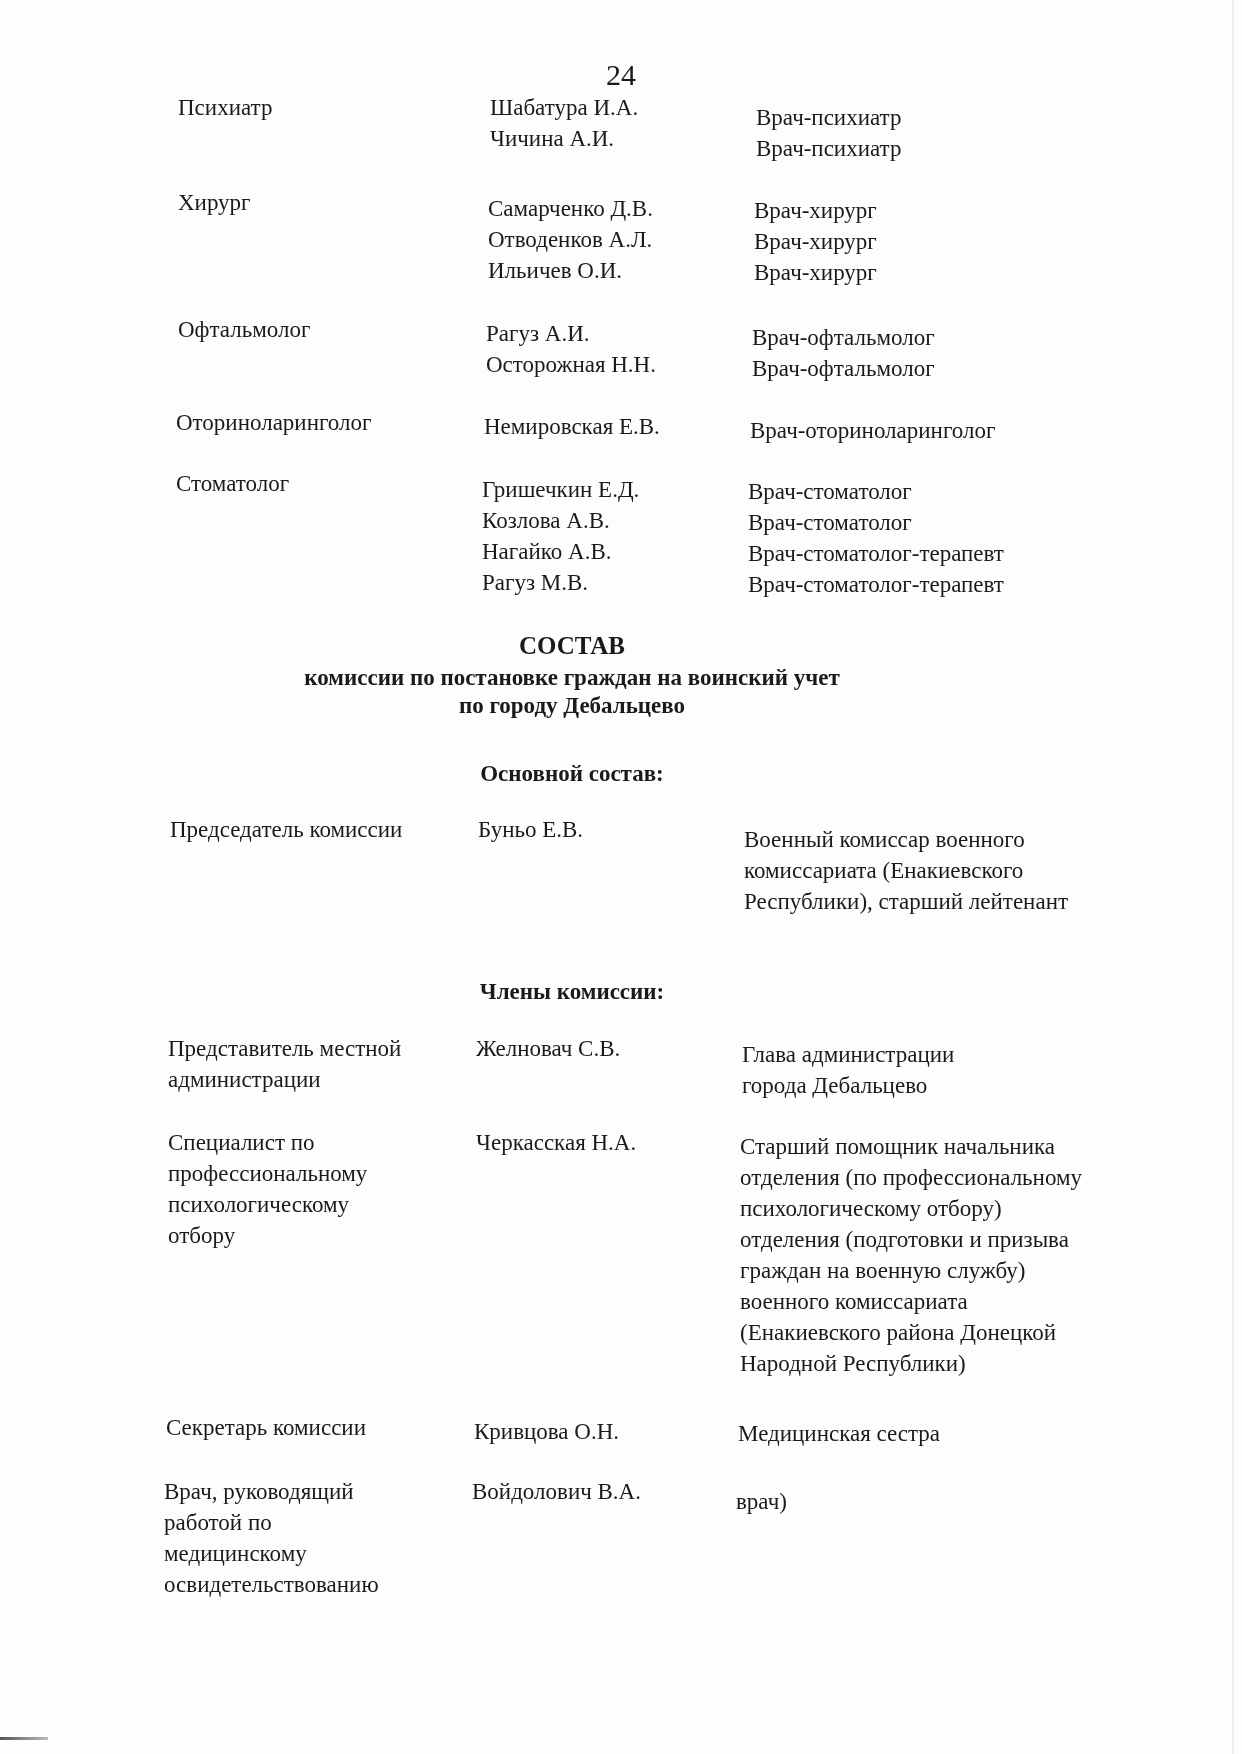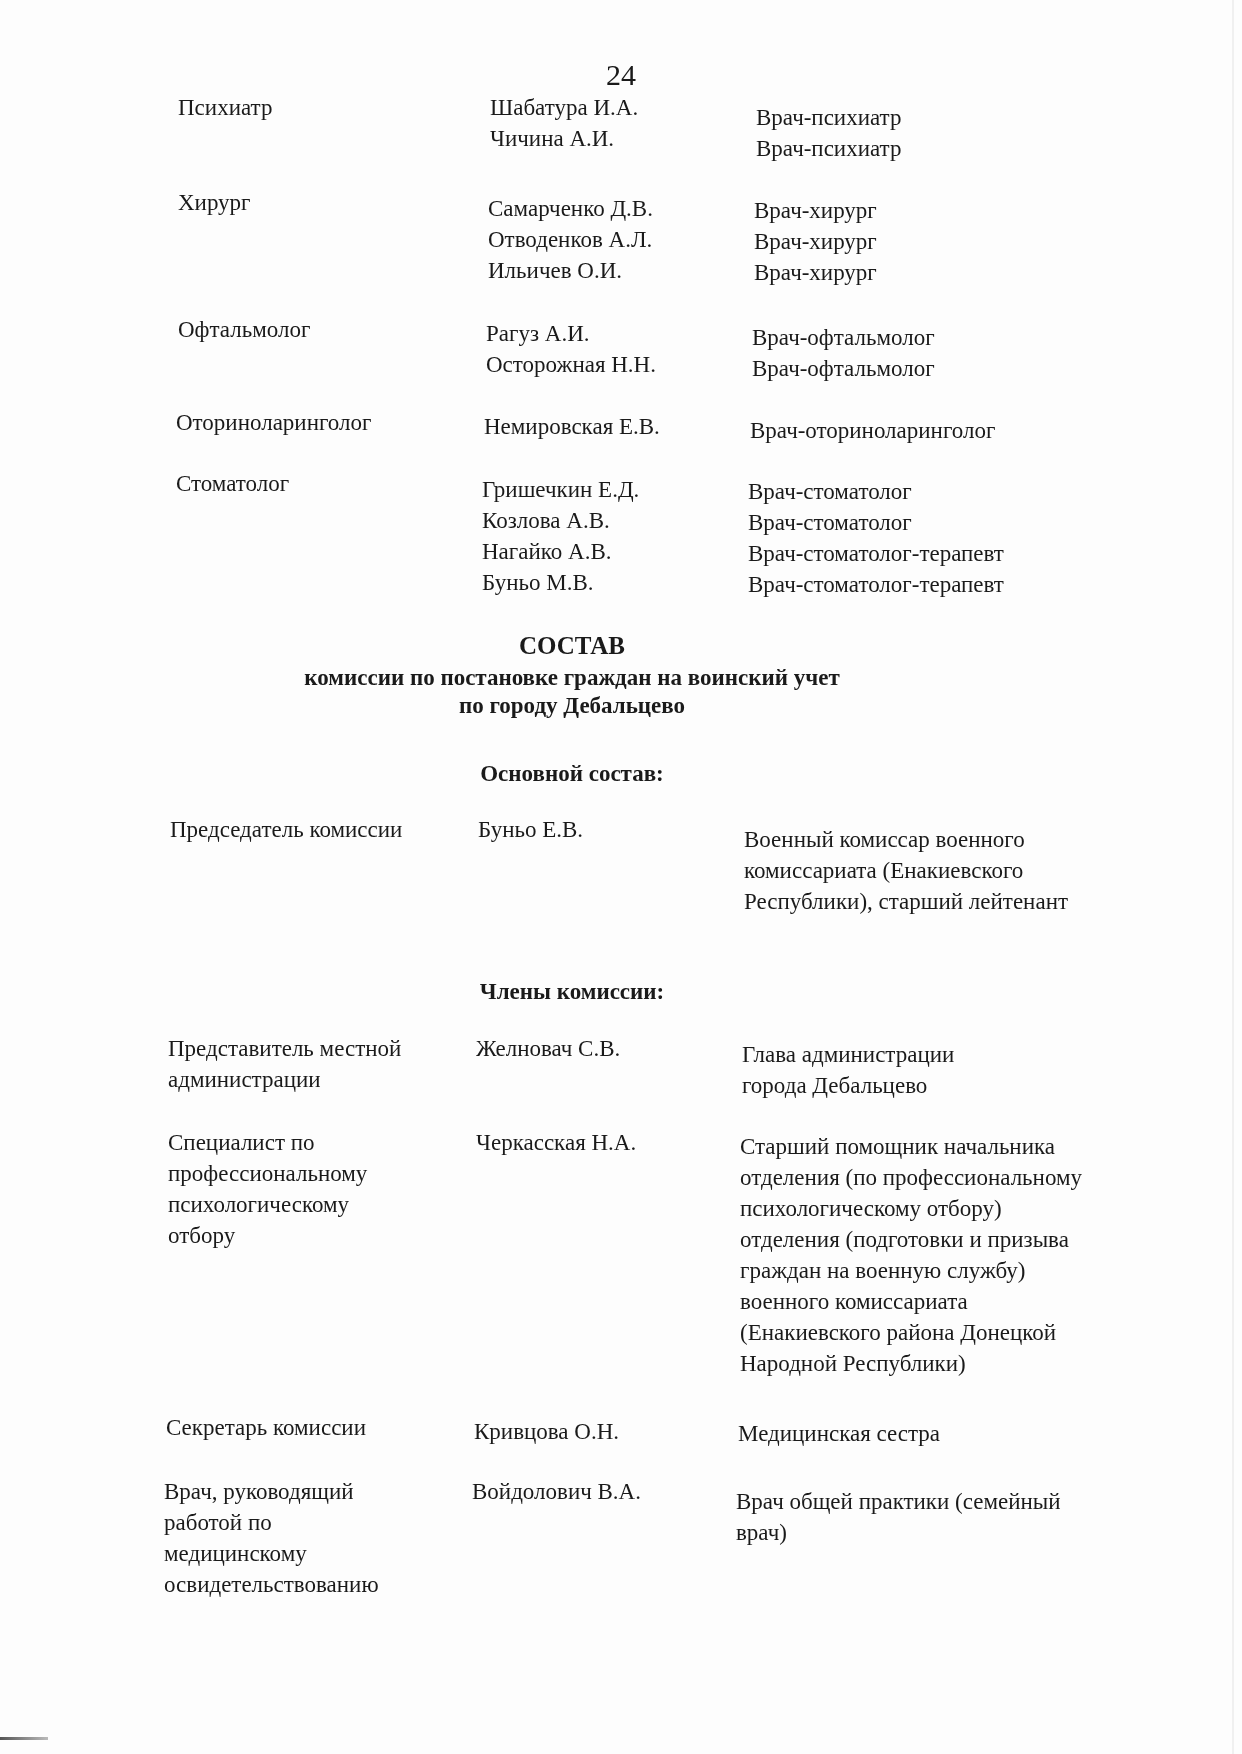--- a/index.html
+++ b/index.html
@@ -70,21 +70,21 @@
     <span class="line">Врач-оториноларинголог</span>
   </div>
 </div>
 
 <div class="row" style="top:468px;">
   <div class="c1" style="left:176px;">Стоматолог</div>
   <div class="c2" style="left:482px; top:6px;">
     <span class="line">Гришечкин Е.Д.</span>
     <span class="line">Козлова А.В.</span>
     <span class="line">Нагайко А.В.</span>
-    <span class="line">Буньо М.В.</span>
+    <span class="line">Рагуз М.В.</span>
   </div>
   <div class="c3" style="left:748px; top:8px;">
     <span class="line">Врач-стоматолог</span>
     <span class="line">Врач-стоматолог</span>
     <span class="line">Врач-стоматолог-терапевт</span>
     <span class="line">Врач-стоматолог-терапевт</span>
   </div>
 </div>
 
 <div class="heading big" style="top:632px;">СОСТАВ</div>
@@ -148,19 +148,18 @@
 
 <div class="row" style="top:1476px;">
   <div class="c1" style="left:164px;">
     <span class="line">Врач, руководящий</span>
     <span class="line">работой по</span>
     <span class="line">медицинскому</span>
     <span class="line">освидетельствованию</span>
   </div>
   <div class="c2" style="left:472px;">Войдолович В.А.</div>
   <div class="c3" style="left:736px; top:10px;">
-    <span class="line">Врач общей практики (семейный</span>
     <span class="line">врач)</span>
   </div>
 </div>
 
 <div class="scan-mark"></div>
 <div class="scan-edge"></div>
 
 </body></html>

